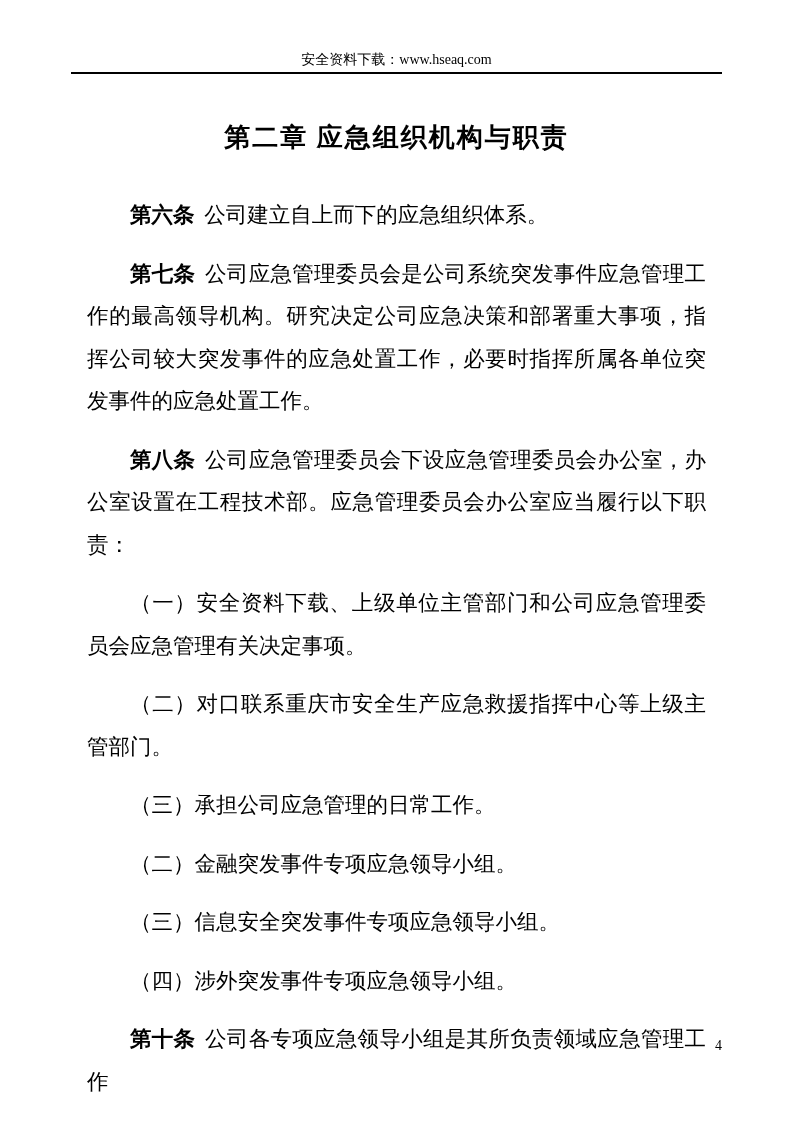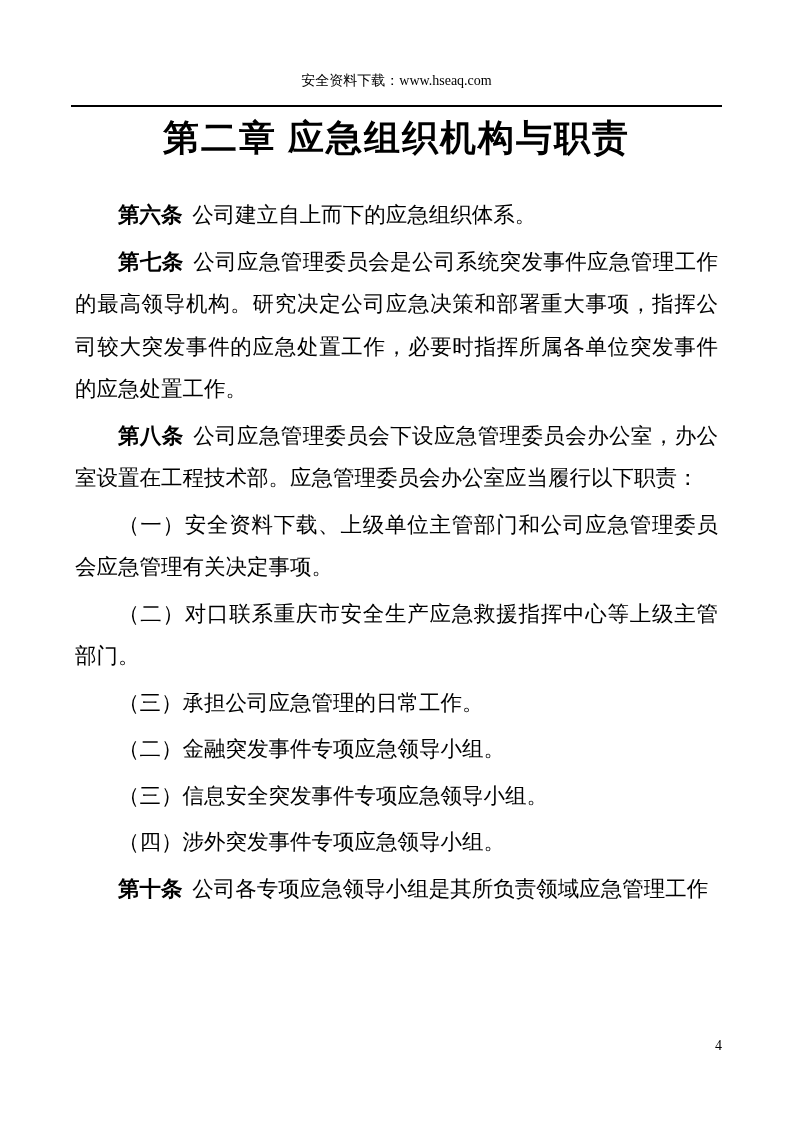--- a/index.html
+++ b/index.html
@@ -22,46 +22,45 @@
   }
   .header {
     position: absolute;
     top: 50px;
     left: 71px;
     width: 651px;
     text-align: center;
     font-size: 14px;
     line-height: 20px;
     border-bottom: 2px solid #000000;
-    padding-bottom: 14px;
-    margin-top: 21px;
+    padding-bottom: 2px;
   }
   .content {
     position: absolute;
     top: 0;
     left: 71px;
     width: 651px;
   }
   .doc-title {
     margin: 118px 0 0 0;
     text-align: center;
     font-weight: bold;
-    font-size: 36px;
+    font-size: 26px;
     line-height: 40px;
     letter-spacing: 2px;
   }
   .body-text {
     margin-top: 36px;
     font-size: 21.5px;
     line-height: 42.5px;
     text-align: justify;
     text-justify: inter-character;
   }
   .para {
-    margin: 4px;
+    margin: 16px;
     text-indent: 2em;
   }
   .lead {
     font-weight: bold;
     margin-right: 0.45em;
   }
   .footer {
     position: absolute;
     top: 1036px;
     left: 71px;

